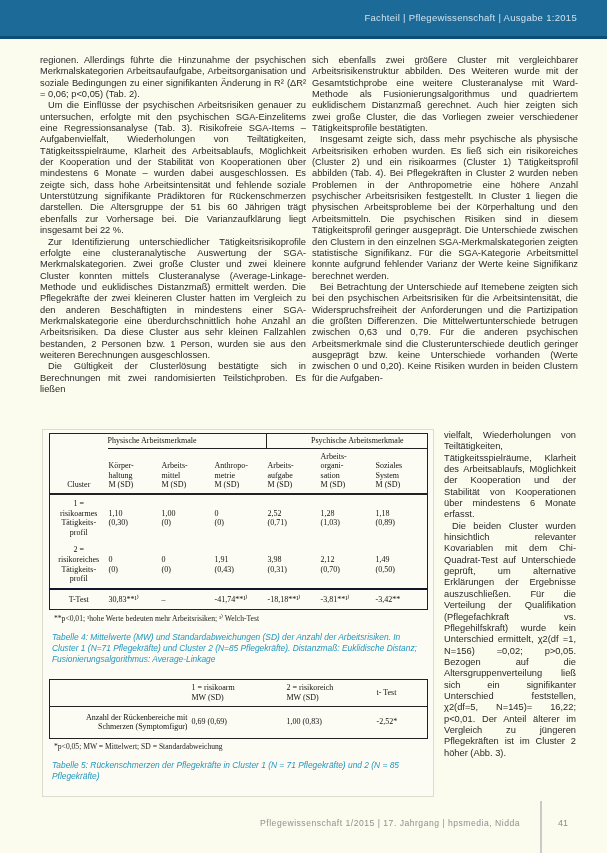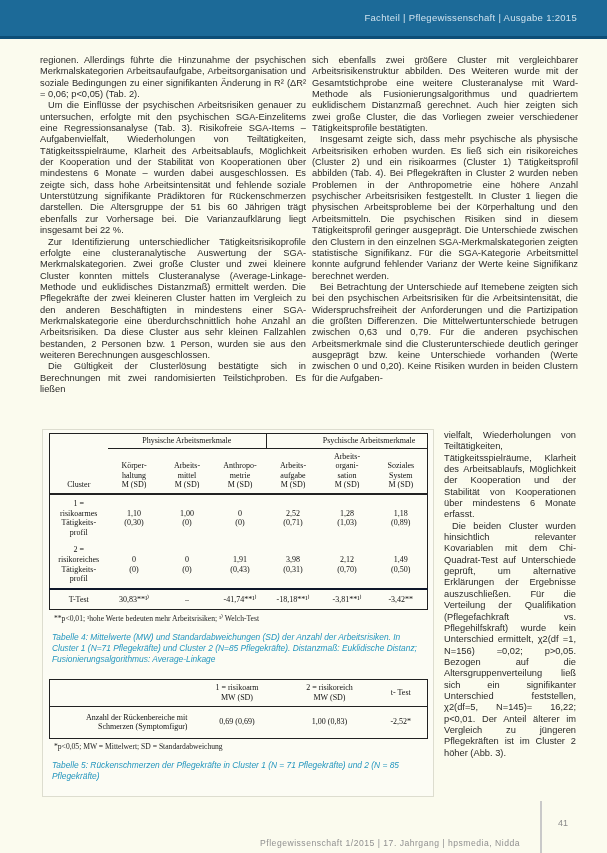--- a/index.html
+++ b/index.html
@@ -15,37 +15,37 @@
   .col p.ind{text-indent:8px;}
   .col-left{left:40px;top:55px;width:266px;}
   .col-right{left:312px;top:55px;width:266px;height:374px;overflow:hidden;}
   .col-narrow{left:444px;top:430px;width:132px;height:367px;overflow:hidden;}
 
   .figure-block{position:absolute;left:42px;top:429px;width:392px;height:368px;
         background:#fcfcf4;border:1px solid #ddddcf;box-sizing:border-box;padding:3px 0 0 6px;}
 
   table{border-collapse:collapse;table-layout:fixed;font-family:"Liberation Serif",serif;
         font-size:8px;color:#111;}
-  td{white-space:pre-line;padding:1px 2px;text-align:center;vertical-align:middle;line-height:9.6px;}
+  td{white-space:pre-line;padding:1px 2px;vertical-align:middle;line-height:9.6px;}
   .t4{width:378px;border:1px solid #222;}
   .t4 .grp-cell{border-bottom:1px solid #222;padding:2px 0;}
   .t4 .grp-psy{border-left:1px solid #222;padding-left:44px;}
   .t4 .heads td{border-bottom:2px solid #222;padding:3px 1px;vertical-align:bottom;}
   .t4 .rowlabel{text-align:center;padding-left:4px;margin-left:44px;}
   .t4 .datarow td{padding:4px 1px;}
   .t4 .ttest td{border-top:2px solid #0f172a;padding:5px 1px;}
   .footnote{font-family:"Liberation Serif",serif;font-size:7.6px;color:#222;margin:3px 0 0 5px;}
   .caption{font-style:italic;color:#2496be;font-size:8.4px;line-height:11px;
         margin:9px 14px 0 3px;text-align:left;font-family:"Liberation Sans",sans-serif;}
   .t5{width:378px;border:1px solid #222;margin-top:14px;}
   .t5 .heads5 td{border-bottom:1.5px solid #222;padding:3px 2px;}
   .t5 .rowlabel5{text-align:right;padding:6px 2px 6px 4px;}
   .t5 .data5 td{padding:6px 2px;}
 
-  .footer-line{position:absolute;left:0;top:838px;width:520px;text-align:right;
+  .footer-line{position:absolute;left:0;top:818px;width:520px;text-align:right;
         color:#909090;font-size:8.6px;letter-spacing:.5px;}
   .footer-divider{position:absolute;left:540px;top:801px;width:2px;height:52px;background:#c9c9c9;}
   .pagenum{position:absolute;left:558px;top:818px;color:#8a8a8a;font-size:9px;}
 </style>
 </head>
 <body>
 
 <div class="page">
 
   <div class="header-bar">

